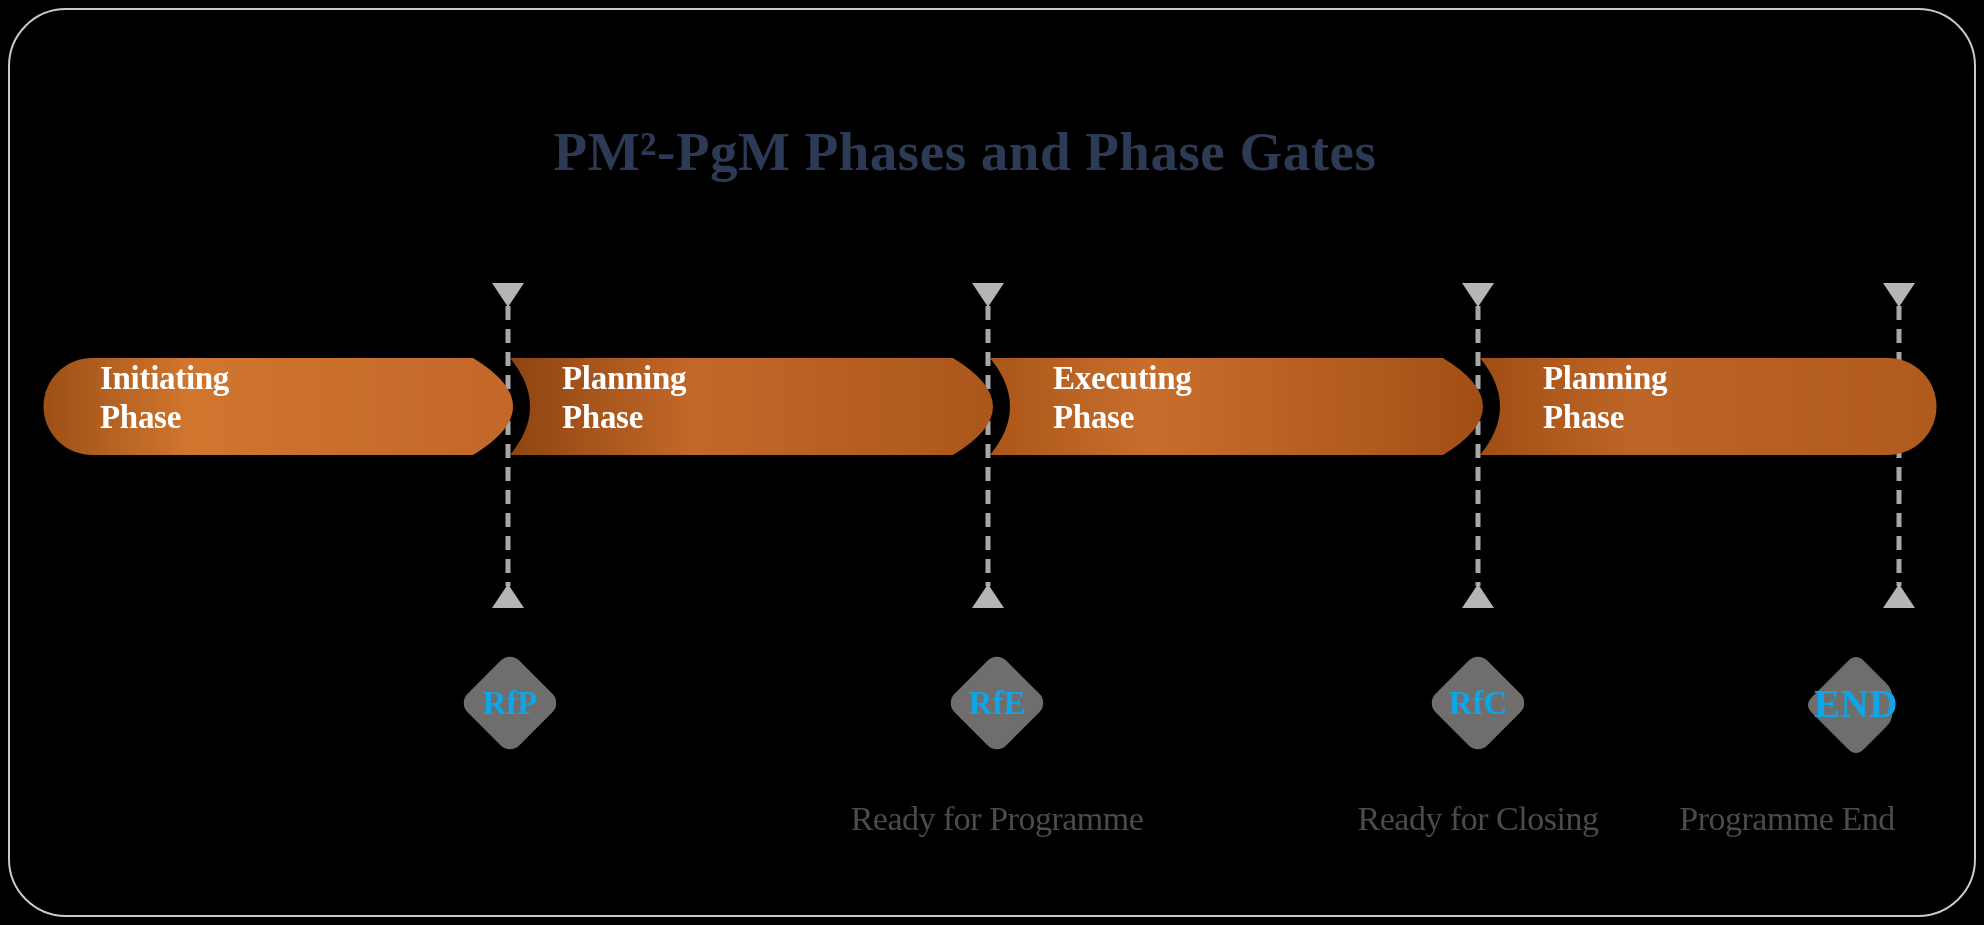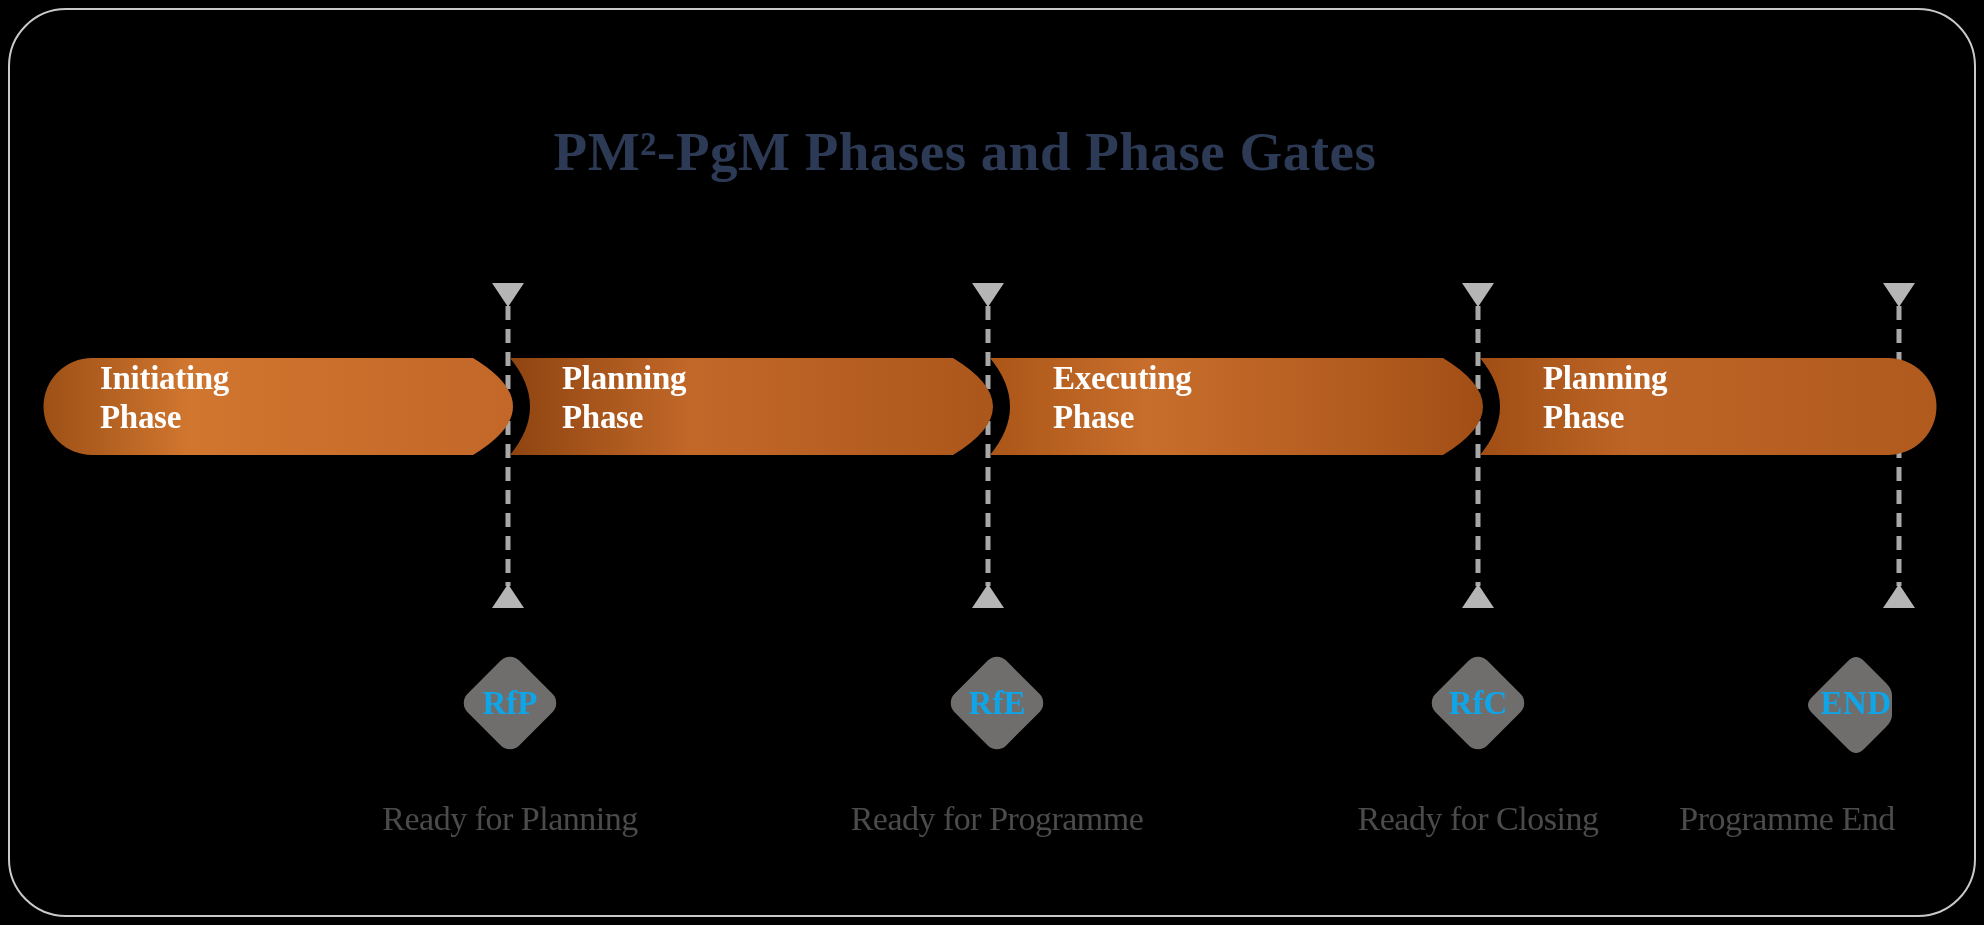--- a/index.html
+++ b/index.html
@@ -27,21 +27,21 @@
     position:absolute;top:358px;height:80px;
     display:flex;flex-direction:column;justify-content:center;
     color:#fff;font-size:33px;font-weight:bold;letter-spacing:-0.3px;
     line-height:1.18;
   }
   .gate-abbr{
     position:absolute;top:682px;width:120px;height:42px;
     display:flex;align-items:center;justify-content:center;
     color:#0ea5e9;font-size:33px;font-weight:bold;
   }
-  .gate-abbr.end{font-size:33px;letter-spacing:0.5px;}
+  .gate-abbr.end{font-size:39px;letter-spacing:0.5px;}
   .gate-label{
     position:absolute;top:800px;width:380px;
     text-align:center;
     color:#4b4b4b;font-size:34px;font-weight:500;letter-spacing:-0.5px;
   }
 </style>
 </head>
 <body>
 
 <div class="canvas">
@@ -122,18 +122,17 @@
   <div class="phase-text" style="left:1543px">
     <span>Planning</span>
     <span>Phase</span>
   </div>
 
   <div class="gate-abbr" style="left:450px">RfP</div>
   <div class="gate-abbr" style="left:937px">RfE</div>
   <div class="gate-abbr" style="left:1418px">RfC</div>
   <div class="gate-abbr end" style="left:1796px">END</div>
 
-  <div class="gate-label" style="left:320px">Ready for Planning</div>
   <div class="gate-label" style="left:807px">Ready for Programme</div>
   <div class="gate-label" style="left:1288px">Ready for Closing</div>
   <div class="gate-label" style="left:1597px">Programme End</div>
 
 </div>
 
 </body></html>

